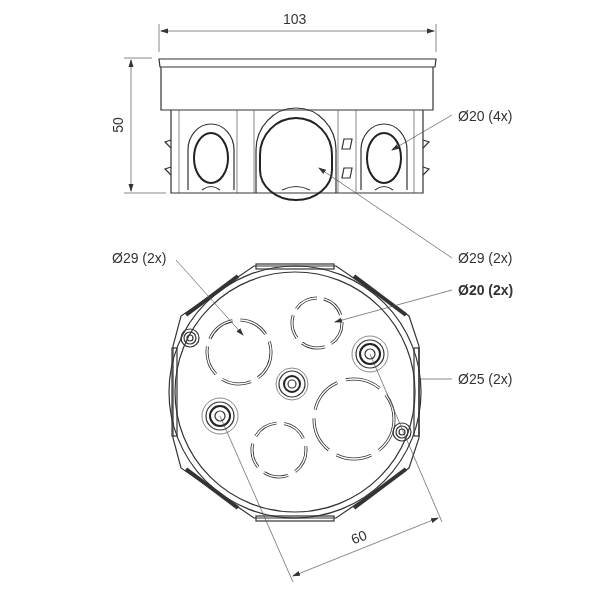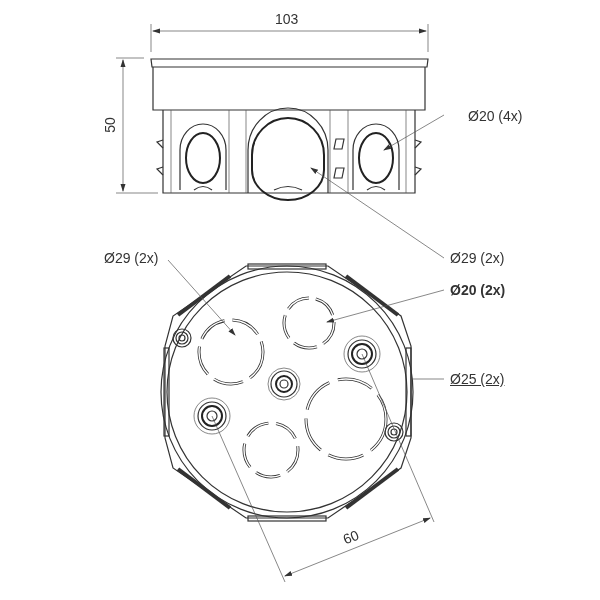--- a/index.html
+++ b/index.html
@@ -1,17 +1,17 @@
 <!DOCTYPE html>
 <html><head>
 <meta charset="utf-8">
 <style>
   html, body { margin: 0; padding: 0; background: #ffffff; }
   body { width: 600px; height: 600px; position: relative; overflow: hidden; }
-  #drawing { position: absolute; left: 8px; top: 0; width: 580px; height: 600px; }
+  #drawing { position: absolute; left: 16px; top: 0; width: 580px; height: 600px; }
   .lbl {
     position: absolute;
     font-family: "Liberation Sans", sans-serif;
     font-size: 14px;
     color: #333333;
     white-space: nowrap;
     line-height: 1;
   }
   .lbl-rot90 { transform: rotate(-90deg); transform-origin: center; }
   .lbl-rot60 { transform: rotate(-22deg); transform-origin: center; }
@@ -145,19 +145,19 @@
 
     <line class="thin" x1="204" y1="416" x2="277" y2="582"></line>
     <line class="thin" x1="354" y1="354" x2="426" y2="522"></line>
     <line class="thin" x1="277" y1="576" x2="422" y2="518" marker-start="url(#arrS)" marker-end="url(#arr)"></line>
   </g>
 </svg>
 
   
   <span class="lbl" style="left:267px; top:12px;">103</span>
   <span class="lbl lbl-rot90" style="left:94px; top:118px;">50</span>
-  <span class="lbl" style="left:442px; top:109px;margin-left:18px;">Ø20 (4x)</span>
+  <span class="lbl" style="left:442px; top:109px;">Ø20 (4x)</span>
   <span class="lbl" style="left:442px; top:251px;">Ø29 (2x)</span>
   <span class="lbl" style="left:96px; top:251px;">Ø29 (2x)</span>
   <span class="lbl" style="left:442px; top:283px;font-weight:bold;">Ø20 (2x)</span>
-  <span class="lbl" style="left:442px; top:372px;text-decoration:underline;">Ø25 (2x)</span>
+  <span class="lbl" style="left:442px; top:372px;">Ø25 (2x)</span>
   <span class="lbl lbl-rot60" style="left:335px; top:530px;">60</span>
 </div>
 
 </body></html>

